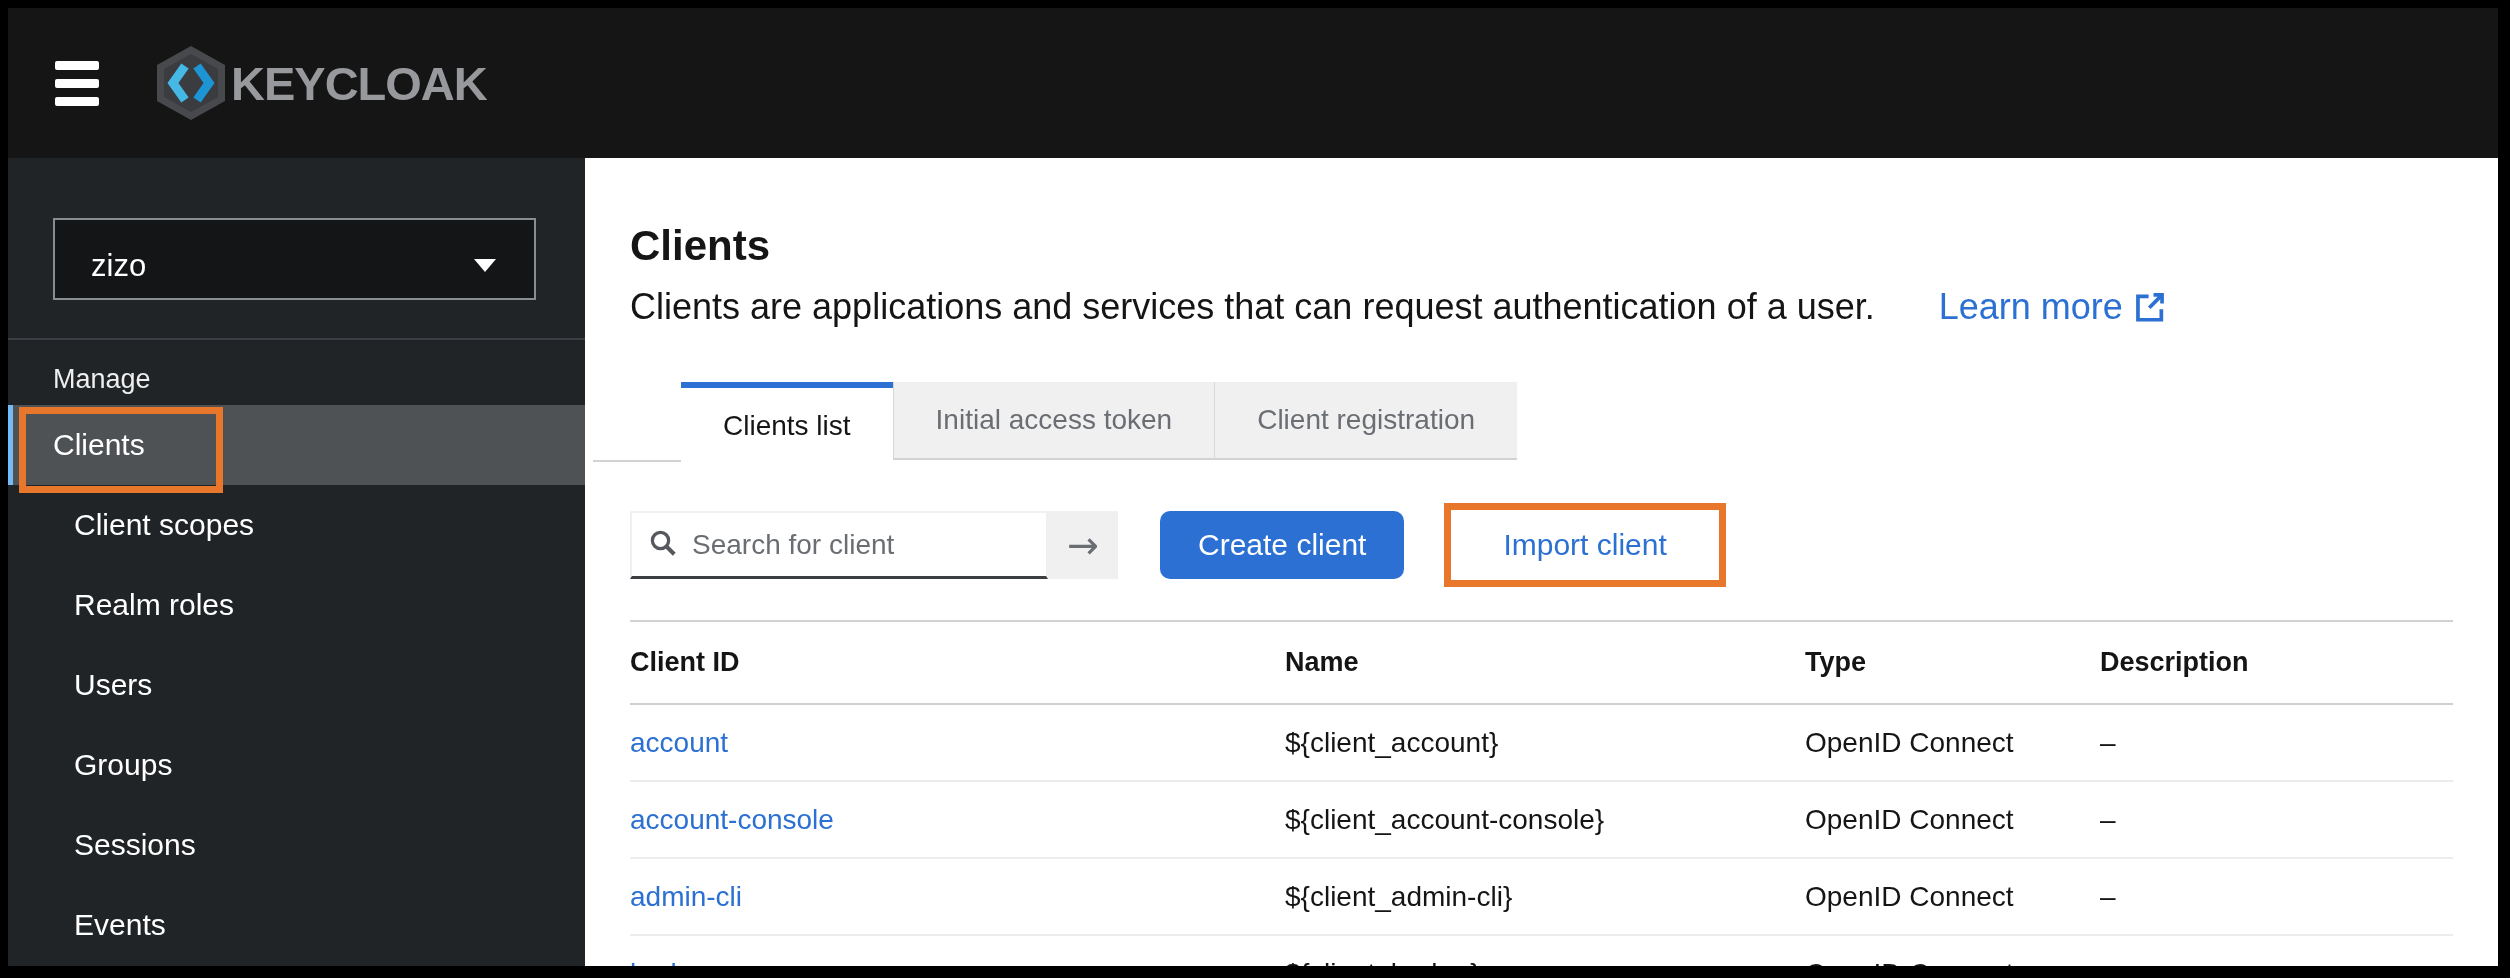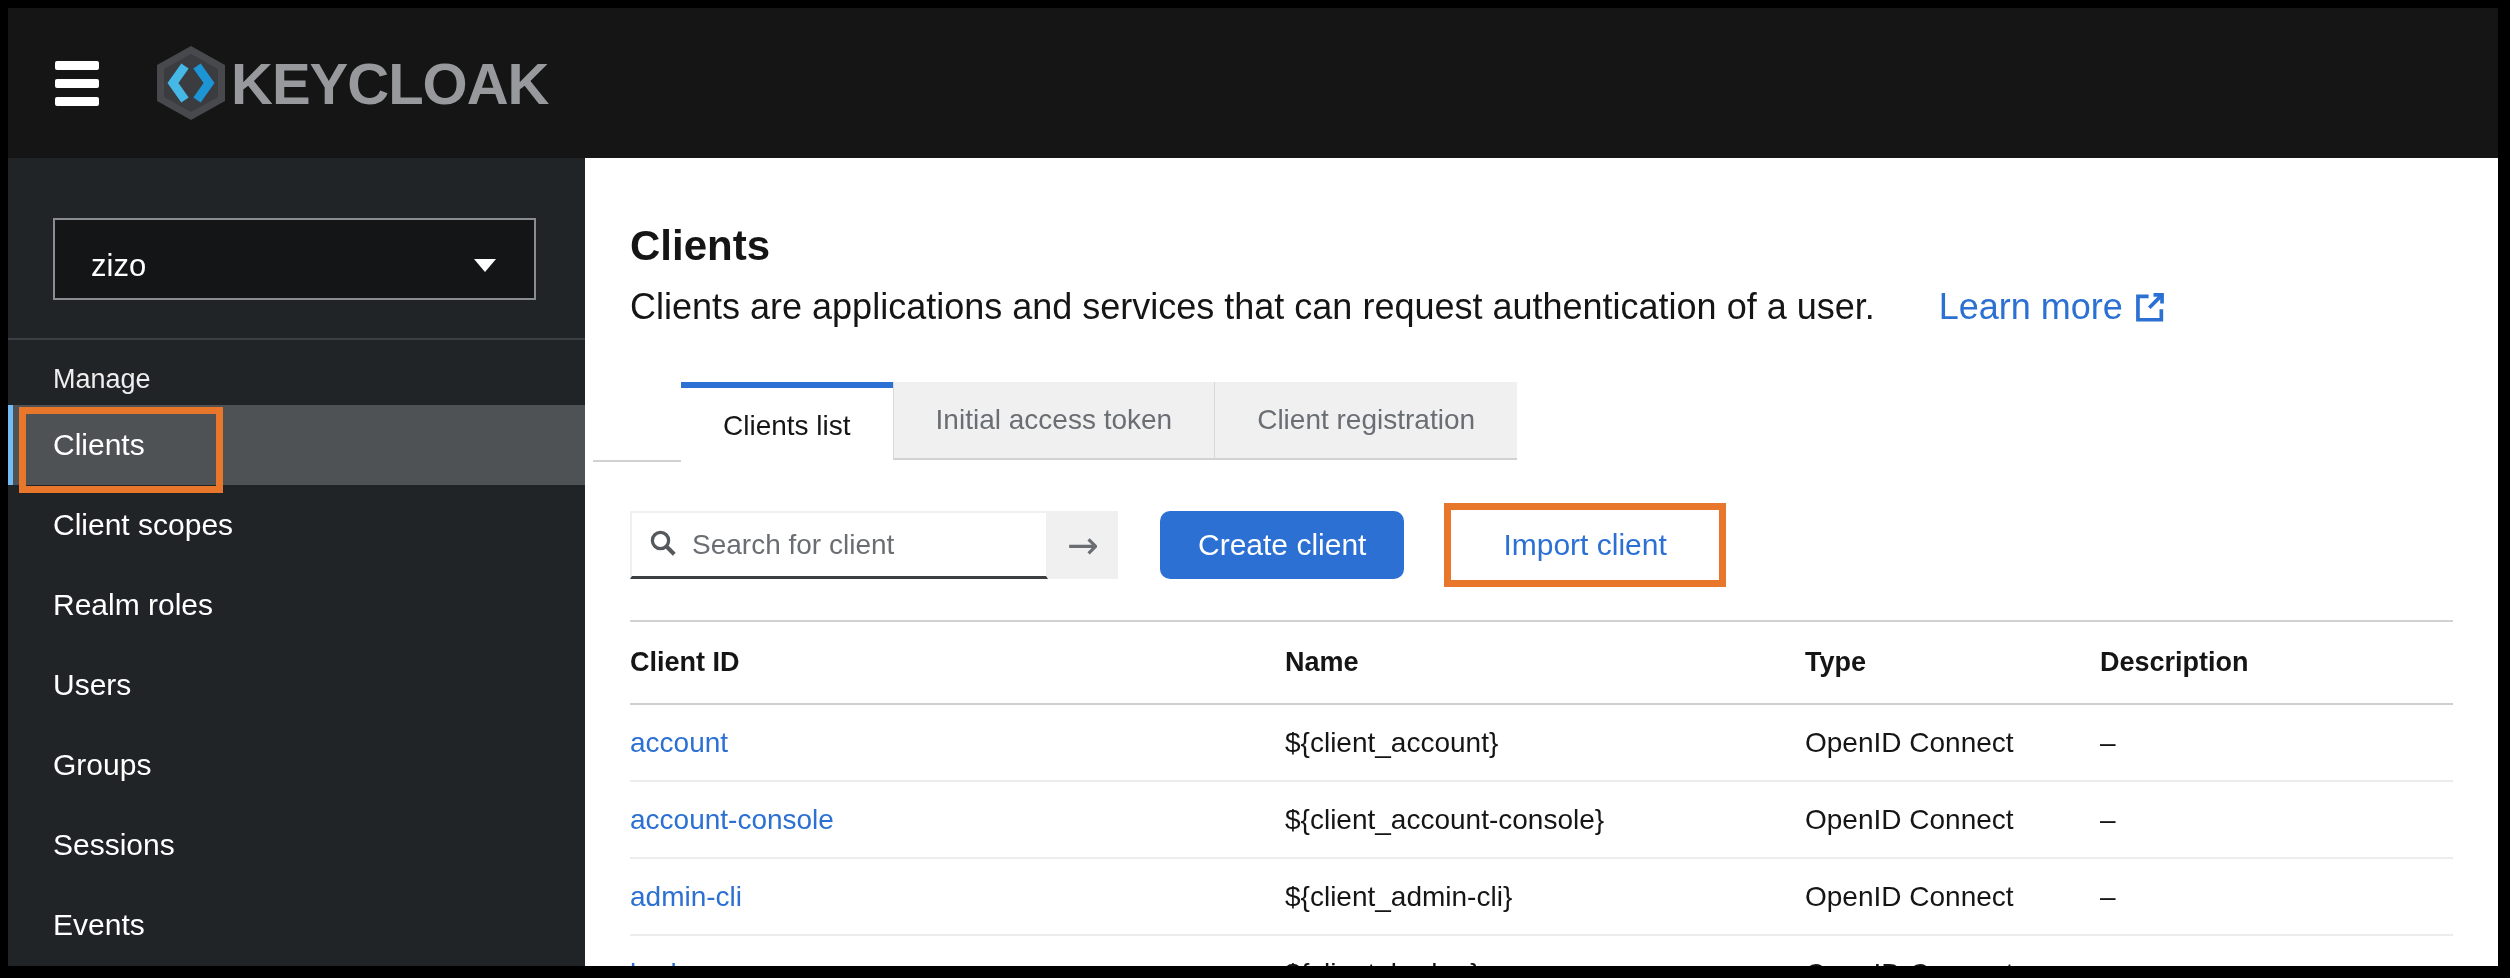--- a/index.html
+++ b/index.html
@@ -14,37 +14,37 @@
   html,body{width:2510px;height:978px;}
   body{background:var(--frame);font-family:"Liberation Sans",sans-serif;overflow:hidden;}
   .app{position:absolute;left:8px;top:8px;width:2490px;height:958px;background:#fff;overflow:hidden;display:flex;flex-direction:column;}
 
   
   .hdr{height:150px;background:var(--header-bg);flex:0 0 auto;display:flex;align-items:center;}
   .hamburger{width:44px;margin-left:47px;display:flex;flex-direction:column;gap:9px;cursor:pointer;}
   .hamburger span{display:block;height:9px;background:#fff;border-radius:2px;}
   .brand{display:flex;align-items:center;margin-left:56px;}
   .brand svg{display:block;}
-  .brand-text{font-size:58px;font-weight:bold;color:#97999c;letter-spacing:-1px;margin-left:4px;}
+  .brand-text{font-size:47px;font-weight:bold;color:#97999c;letter-spacing:-1px;margin-left:4px;}
 
   
   .body-row{flex:1 1 auto;display:flex;min-height:0;}
   .sidebar{width:577px;flex:0 0 auto;background:var(--sidebar-bg);position:relative;}
   .main{flex:1 1 auto;background:#fff;position:relative;overflow:hidden;}
 
   
   .realm-select{margin:60px 0 0 45px;width:483px;height:82px;background:var(--realm-bg);
     border:2px solid var(--realm-border);display:flex;align-items:center;justify-content:space-between;
     padding:13px 38px 0 36px;cursor:pointer;}
   .realm-select .val{color:#fff;font-size:31px;}
   .caret{width:0;height:0;border-left:11px solid transparent;border-right:11px solid transparent;border-top:13px solid #fff;}
   .side-divider{margin-top:38px;border-bottom:2px solid var(--divider-dark);}
   .nav-group-label{margin:24px 0 10px 45px;color:#eeeeee;font-size:27px;font-weight:500;}
   .nav-list{list-style:none;}
-  .nav-item{height:80px;display:flex;align-items:center;padding-left:45px;color:#fff;font-size:30px;cursor:pointer;position:relative;}
+  .nav-item{height:80px;display:flex;align-items:center;padding-left:66px;color:#fff;font-size:30px;cursor:pointer;position:relative;}
   .nav-item.active{background:var(--sidebar-selected);border-left:5px solid var(--selected-accent);padding-left:40px;}
   .ann-box-side{position:absolute;left:6px;top:2px;width:204px;height:86px;border:7px solid var(--annotation-orange);z-index:3;pointer-events:none;}
 
   
   .page-title{margin:62px 0 0 45px;font-size:42px;font-weight:700;color:var(--text-dark);line-height:52px;}
   .desc{margin:16px 0 0 45px;font-size:36px;color:var(--text-dark);line-height:38px;display:flex;align-items:center;}
   .learn-more{margin-left:64px;color:var(--accent-blue);text-decoration:none;display:inline-flex;align-items:center;gap:10px;cursor:pointer;}
   .learn-more svg{display:block;}
 
   .tab-strip{margin:56px 0 0 8px;display:flex;align-items:flex-start;height:82px;width:max-content;position:relative;}

